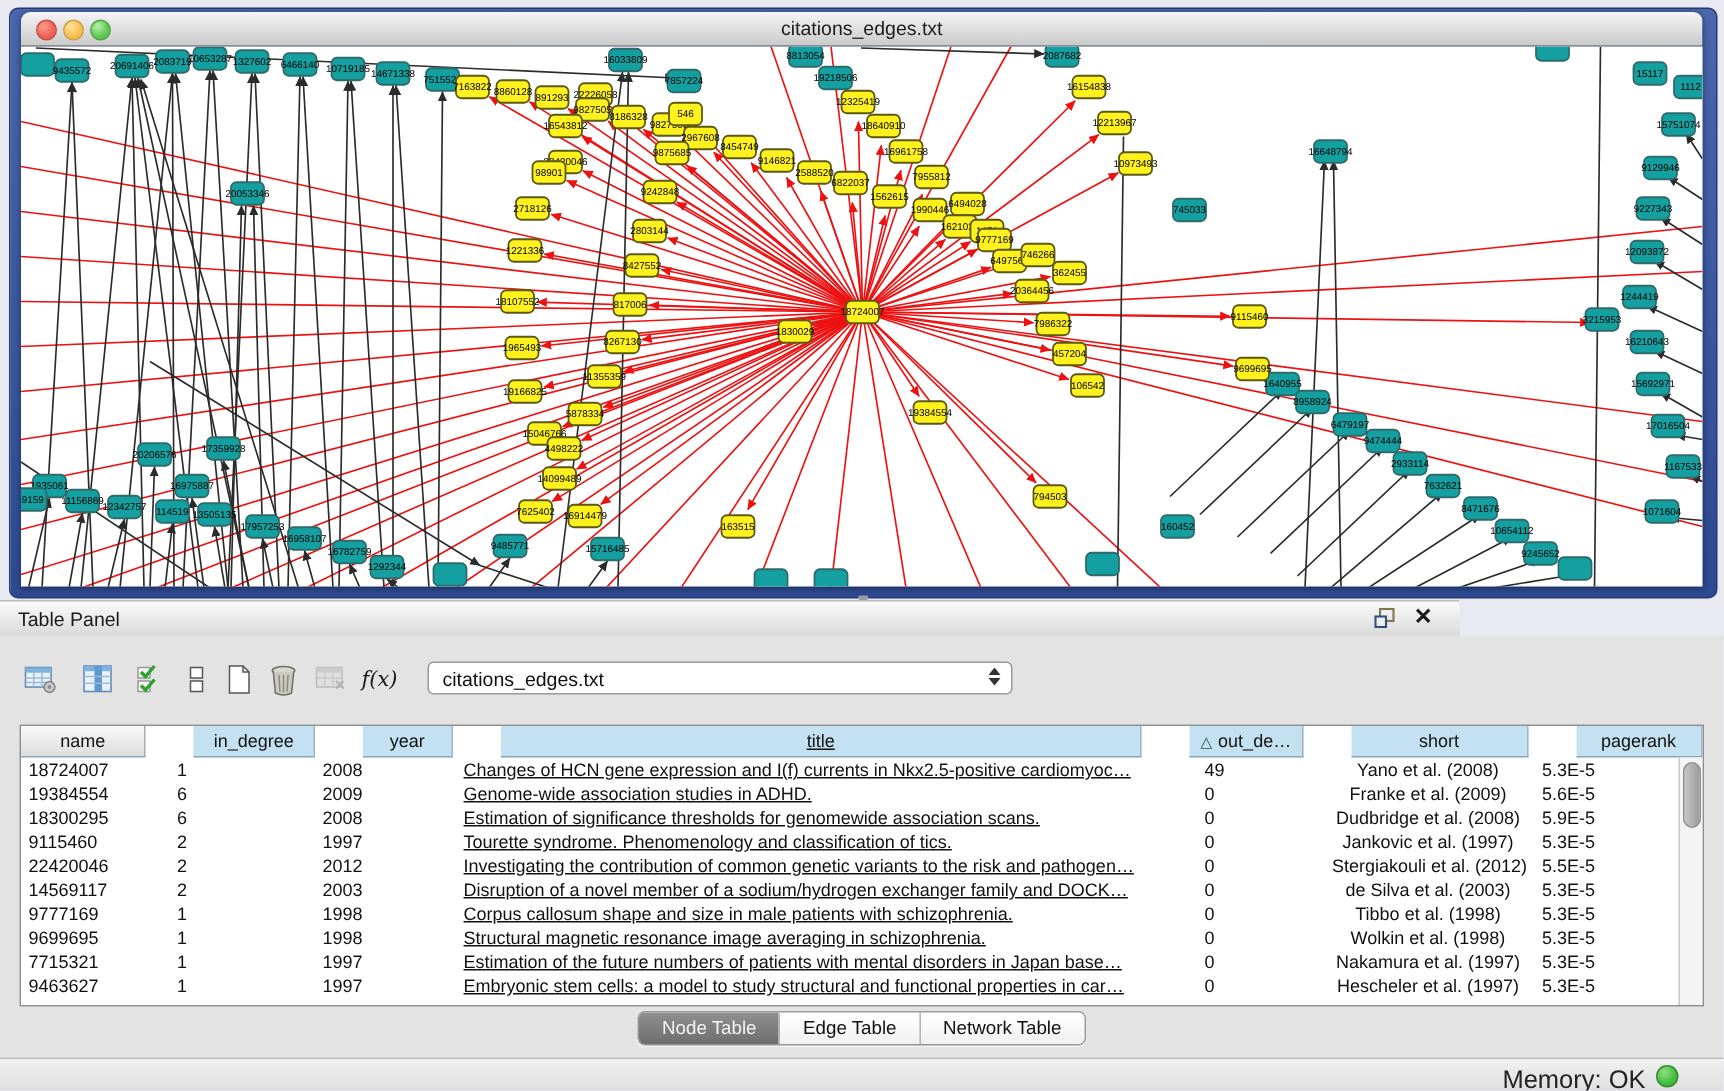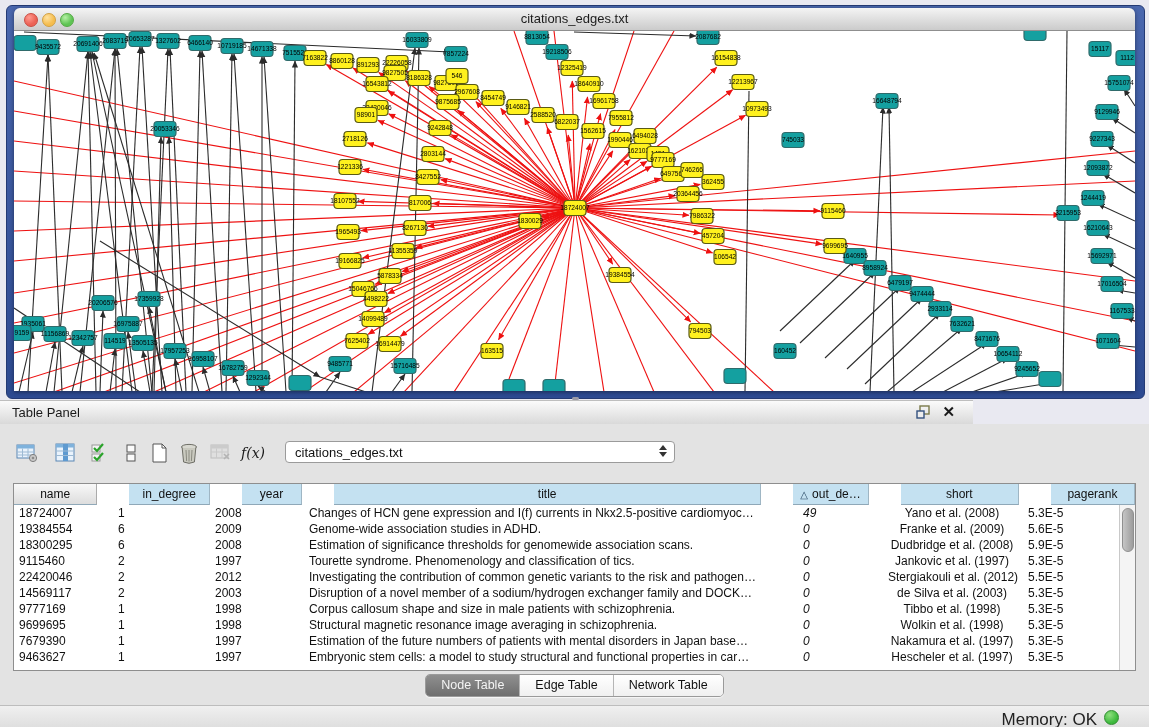--- a/index.html
+++ b/index.html
@@ -42,24 +42,24 @@
   .tbl{position:absolute;left:13px;top:59px;width:1121px;height:186px;background:#fff;
     border:1px solid #8E8E8E;overflow:hidden;}
   .thead{display:flex;height:21px;gap:32px;}
   .th{box-sizing:border-box;border-right:1px solid #9FB6C4;border-bottom:1px solid #8FA8B8;
     background:#C4E1F1;font-size:12px;color:#111;text-align:center;line-height:20px;
     overflow:hidden;white-space:nowrap;}
   .th.gray{background:linear-gradient(#F8F8F8,#DDDDDD);border-right:1px solid #ABABAB;border-bottom:1px solid #8FA8B8;}
   .th .sortglyph{font-size:10px;color:#2B4A66;margin-right:4px;}
   .trow{display:flex;height:16px;font-size:12px;color:#111;}
   .td{box-sizing:border-box;line-height:16px;white-space:nowrap;overflow:hidden;padding:0 4px;}
-  .c0{width:96px;} .c1{width:93px;} .c2{width:69px;} .c3{width:493px;}
+  .c0{width:96px;} .c1{width:93px;} .c2{width:69px;} .c3{width:493px;text-decoration:underline;}
   .c4{width:87px;} .c5{width:136px;} .c6{width:97px;}
   .td.c0{padding-left:5px;} .td.c1{padding-left:8px;} .td.c2{padding-left:12px;}
-  .td.c3{padding-left:5px;margin-left:32px;} .td.c4{padding-left:6px;font-style:italic;} .td.c5{text-align:center;} .td.c6{padding-left:8px;}
+  .td.c3{padding-left:5px;margin-left:32px;} .td.c4{padding-left:6px;} .td.c5{text-align:center;} .td.c6{padding-left:8px;}
   .vscroll{position:absolute;right:0;top:21px;bottom:0;width:15px;background:#F4F4F4;border-left:1px solid #C9C9C9;}
   .vthumb{position:absolute;left:2px;top:3px;width:10px;height:42px;border-radius:6px;
     background:linear-gradient(90deg,#C6C6C6,#9C9C9C);border:1px solid #8F8F8F;}
   
   .tabbar{position:absolute;left:0;top:250px;width:1149px;text-align:center;}
   .seg{display:inline-flex;border:1px solid #9A9A9A;border-radius:5px;overflow:hidden;
     box-shadow:0 1px 1px rgba(255,255,255,.7);}
   .seg .tab{padding:0 15px;height:21px;line-height:21px;font-size:12.5px;color:#111;
     background:linear-gradient(#FFFFFF,#F0F0F0);border-left:1px solid #B5B5B5;}
   .seg .tab:first-child{border-left:none;}
@@ -908,21 +908,21 @@
         <div class="trow">
           <div class="td c0">9699695</div>
           <div class="td c1">1</div>
           <div class="td c2">1998</div>
           <div class="td c3">Structural magnetic resonance image averaging in schizophrenia.</div>
           <div class="td c4">0</div>
           <div class="td c5">Wolkin et al. (1998)</div>
           <div class="td c6">5.3E-5</div>
         </div>
         <div class="trow">
-          <div class="td c0">7679390</div>
+          <div class="td c0">7715321</div>
           <div class="td c1">1</div>
           <div class="td c2">1997</div>
           <div class="td c3">Estimation of the future numbers of patients with mental disorders in Japan base…</div>
           <div class="td c4">0</div>
           <div class="td c5">Nakamura et al. (1997)</div>
           <div class="td c6">5.3E-5</div>
         </div>
         <div class="trow">
           <div class="td c0">9463627</div>
           <div class="td c1">1</div>

